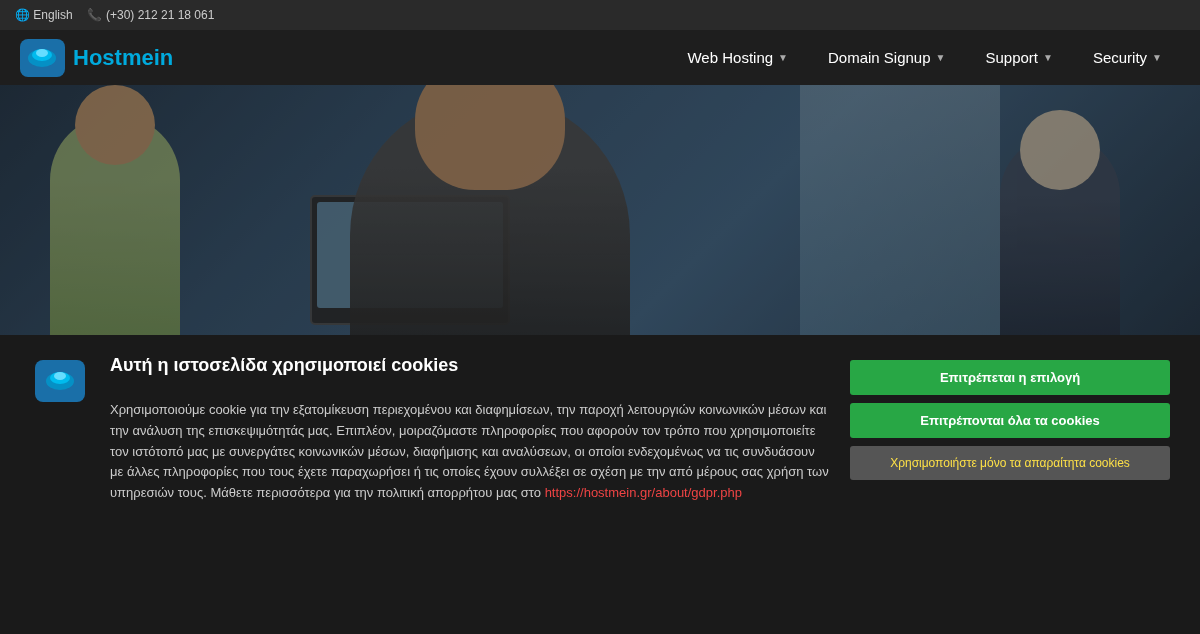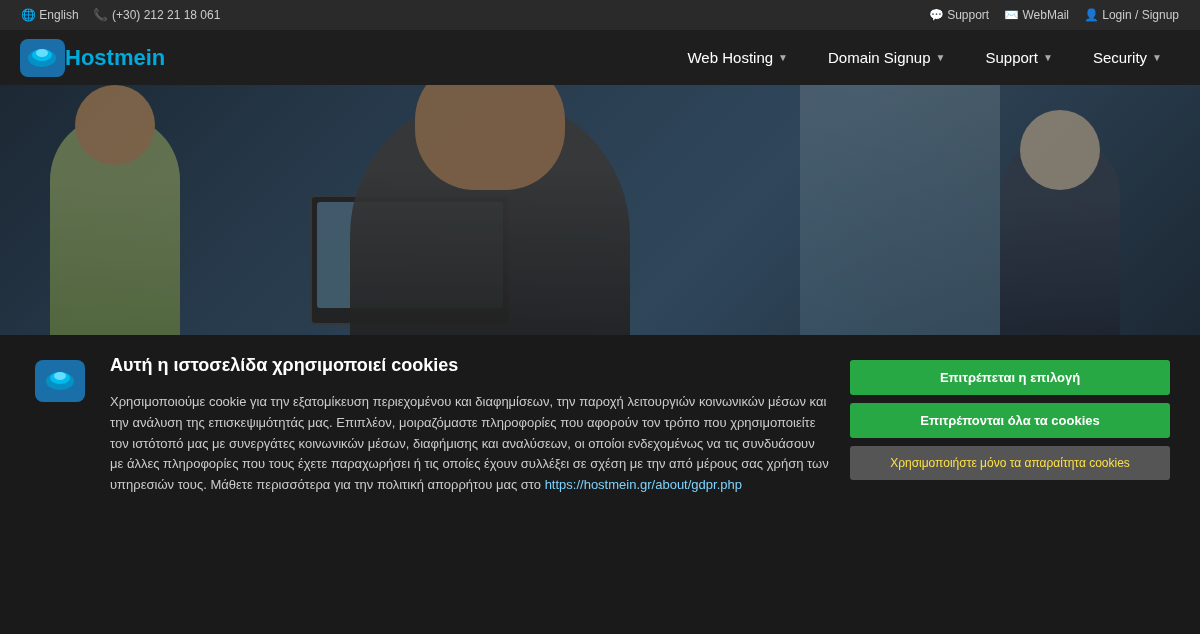--- a/index.html
+++ b/index.html
@@ -6,37 +6,37 @@
     body { font-family: Arial, sans-serif; width: 1200px; height: 634px; overflow: hidden; background: #1a1a1a; }
 
     
     .top-bar {
       background: #2a2a2a;
       color: #ccc;
       font-size: 12px;
       display: flex;
       align-items: center;
       justify-content: space-between;
-      padding: 0 21px;
+      padding: 0 15px;
       height: 30px;
     }
     .top-bar-left { display: flex; align-items: center; gap: 15px; }
     .top-bar-right { display: flex; align-items: center; gap: 15px; }
     .top-bar a, .top-bar span { color: #ccc; text-decoration: none; font-size: 12px; cursor: pointer; }
 
     
     .main-nav {
       background: #1e1e1e;
       display: flex;
       align-items: center;
       justify-content: space-between;
       padding: 0 20px;
       height: 55px;
     }
-    .logo-area { display: flex; align-items: center; }
+    .logo-area { display: flex; align-items: center; gap: 8px; }
     .logo-text { color: #00aadd; font-size: 22px; font-weight: bold; }
     .logo-icon {
       width: 45px; height: 38px;
       background: #1a6fa8;
       border-radius: 8px;
       display: flex; align-items: center; justify-content: center;
       position: relative;
     }
     .logo-icon svg { width: 35px; height: 28px; }
 
@@ -186,24 +186,24 @@
       width: 50px; height: 42px;
       background: #1a6fa8;
       border-radius: 8px;
       display: flex; align-items: center; justify-content: center;
     }
     .cookie-content { flex: 1; color: #ccc; font-size: 13px; }
     .cookie-title {
       font-size: 18px;
       font-weight: bold;
       color: #fff;
-      margin-bottom: 16px;
+      margin-bottom: 24px;
     }
     .cookie-text { line-height: 1.6; margin-bottom: 8px; }
-    .cookie-link { color: #7dd3fc; text-decoration: none; }
+    .cookie-link { color: #ef4444; text-decoration: none; }
 
     
     .cookie-buttons {
       flex-shrink: 0;
       width: 320px;
       display: flex;
       flex-direction: column;
       gap: 8px;
       padding-top: 5px;
     }
@@ -235,34 +235,20 @@
 <div class="top-bar">
   <div class="top-bar-left">
     <span>
       <span>🌐</span>
       <span>English</span>
     </span>
     <span>
       <span>📞</span>
       <span>(+30) 212 21 18 061</span>
     </span>
-  </div>
-  <div class="top-bar-right">
-    <a href="#">
-      <span>💬</span>
-      <span>Support</span>
-    </a>
-    <a href="#">
-      <span>✉️</span>
-      <span>WebMail</span>
-    </a>
-    <a href="#">
-      <span>👤</span>
-      <span>Login / Signup</span>
-    </a>
   </div>
 </div>
 
 <div class="main-nav">
   <div class="logo-area">
     <div class="logo-icon">
       <svg viewBox="0 0 35 28" fill="none">
         <ellipse cx="17" cy="14" rx="14" ry="9" fill="#0099cc" opacity="0.8"></ellipse>
         <ellipse cx="17" cy="11" rx="10" ry="6" fill="#00bbee"></ellipse>
         <ellipse cx="17" cy="9" rx="6" ry="4" fill="#66ddff"></ellipse>

